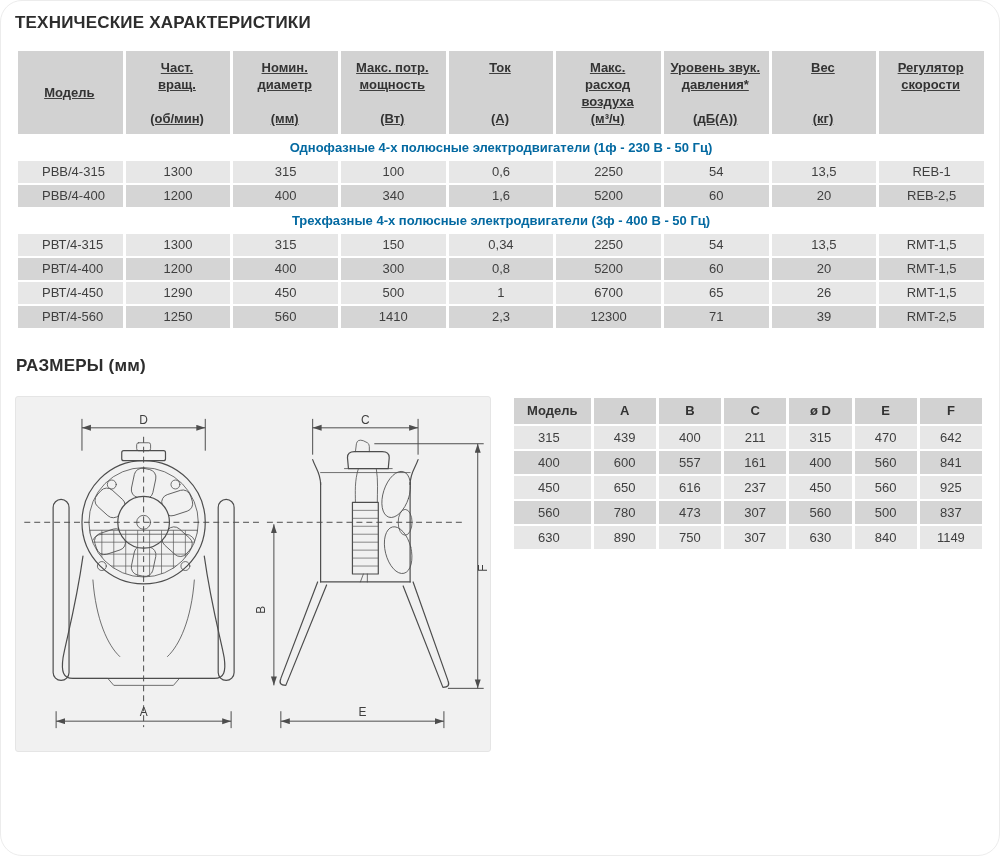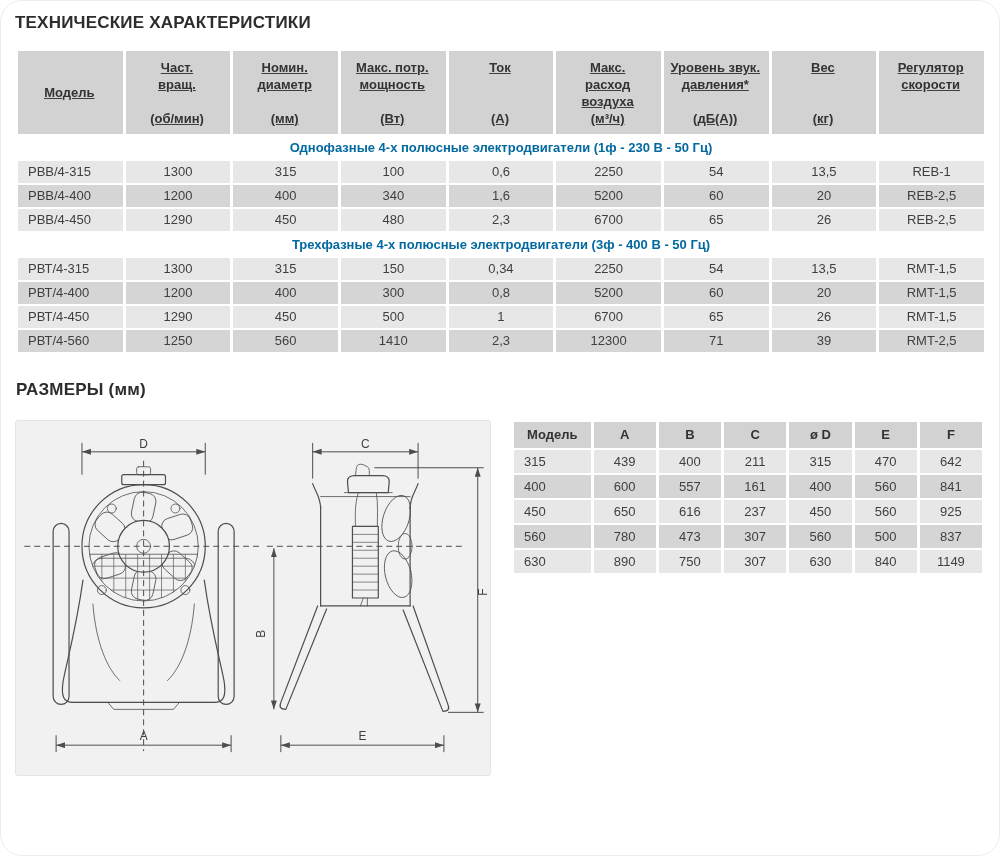--- a/index.html
+++ b/index.html
@@ -14,21 +14,21 @@
   table.spec th{background:#d2d2d2;height:76px;padding:0;vertical-align:top;}
   .hwrap{display:flex;flex-direction:column;justify-content:space-between;height:100%;
          box-sizing:border-box;padding:9px 3px 7px 1px;text-decoration:underline;}
   th:first-child .hwrap{justify-content:center;}
   th:first-child .hunit{display:none;}
   .hname{font-weight:bold;font-size:13px;line-height:1.3;color:#333;text-align:center;white-space:pre-line;}
   .hunit{font-weight:bold;font-size:13px;color:#333;text-align:center;min-height:16px;}
   tbody[data-rows] td{background:#e7e7e7;height:20px;font-size:13px;text-align:center;
         color:#3f3f3f;padding:1px 2px;}
   tbody[data-rows] tr:nth-child(even) td{background:#d5d5d5;}
-  tbody[data-rows] td:first-child{text-align:left;padding-left:10px;}
+  tbody[data-rows] td:first-child{text-align:left;padding-left:24px;}
   tr.band td{background:#fff;font-weight:bold;font-size:13px;text-align:center;
         color:#0369a1;height:20px;padding:2px 0 1px 0;}
 
   
   table.dims{border-collapse:separate;border-spacing:3px 2px;width:476px;table-layout:fixed;}
   table.dims th{background:#d2d2d2;font-size:13px;font-weight:bold;color:#333;
         text-align:center;height:22px;padding:2px 2px;}
   table.dims tbody[data-rows] td{height:21px;}
 
   
@@ -133,31 +133,20 @@
         </tr>
         <tr>
           <td>РВВ/4-400</td>
           <td>1200</td>
           <td>400</td>
           <td>340</td>
           <td>1,6</td>
           <td>5200</td>
           <td>60</td>
           <td>20</td>
-          <td>REB-2,5</td>
-        </tr>
-        <tr>
-          <td>РВВ/4-450</td>
-          <td>1290</td>
-          <td>450</td>
-          <td>480</td>
-          <td>2,3</td>
-          <td>6700</td>
-          <td>65</td>
-          <td>26</td>
           <td>REB-2,5</td>
         </tr>
       </tbody>
     <tbody>
       <tr class="band">
         <td colspan="9">Трехфазные 4-х полюсные электродвигатели (3ф - 400 В - 50 Гц)</td>
       </tr>
     </tbody>
     <tbody data-rows="spec_table.sections.1.rows">
         <tr>

